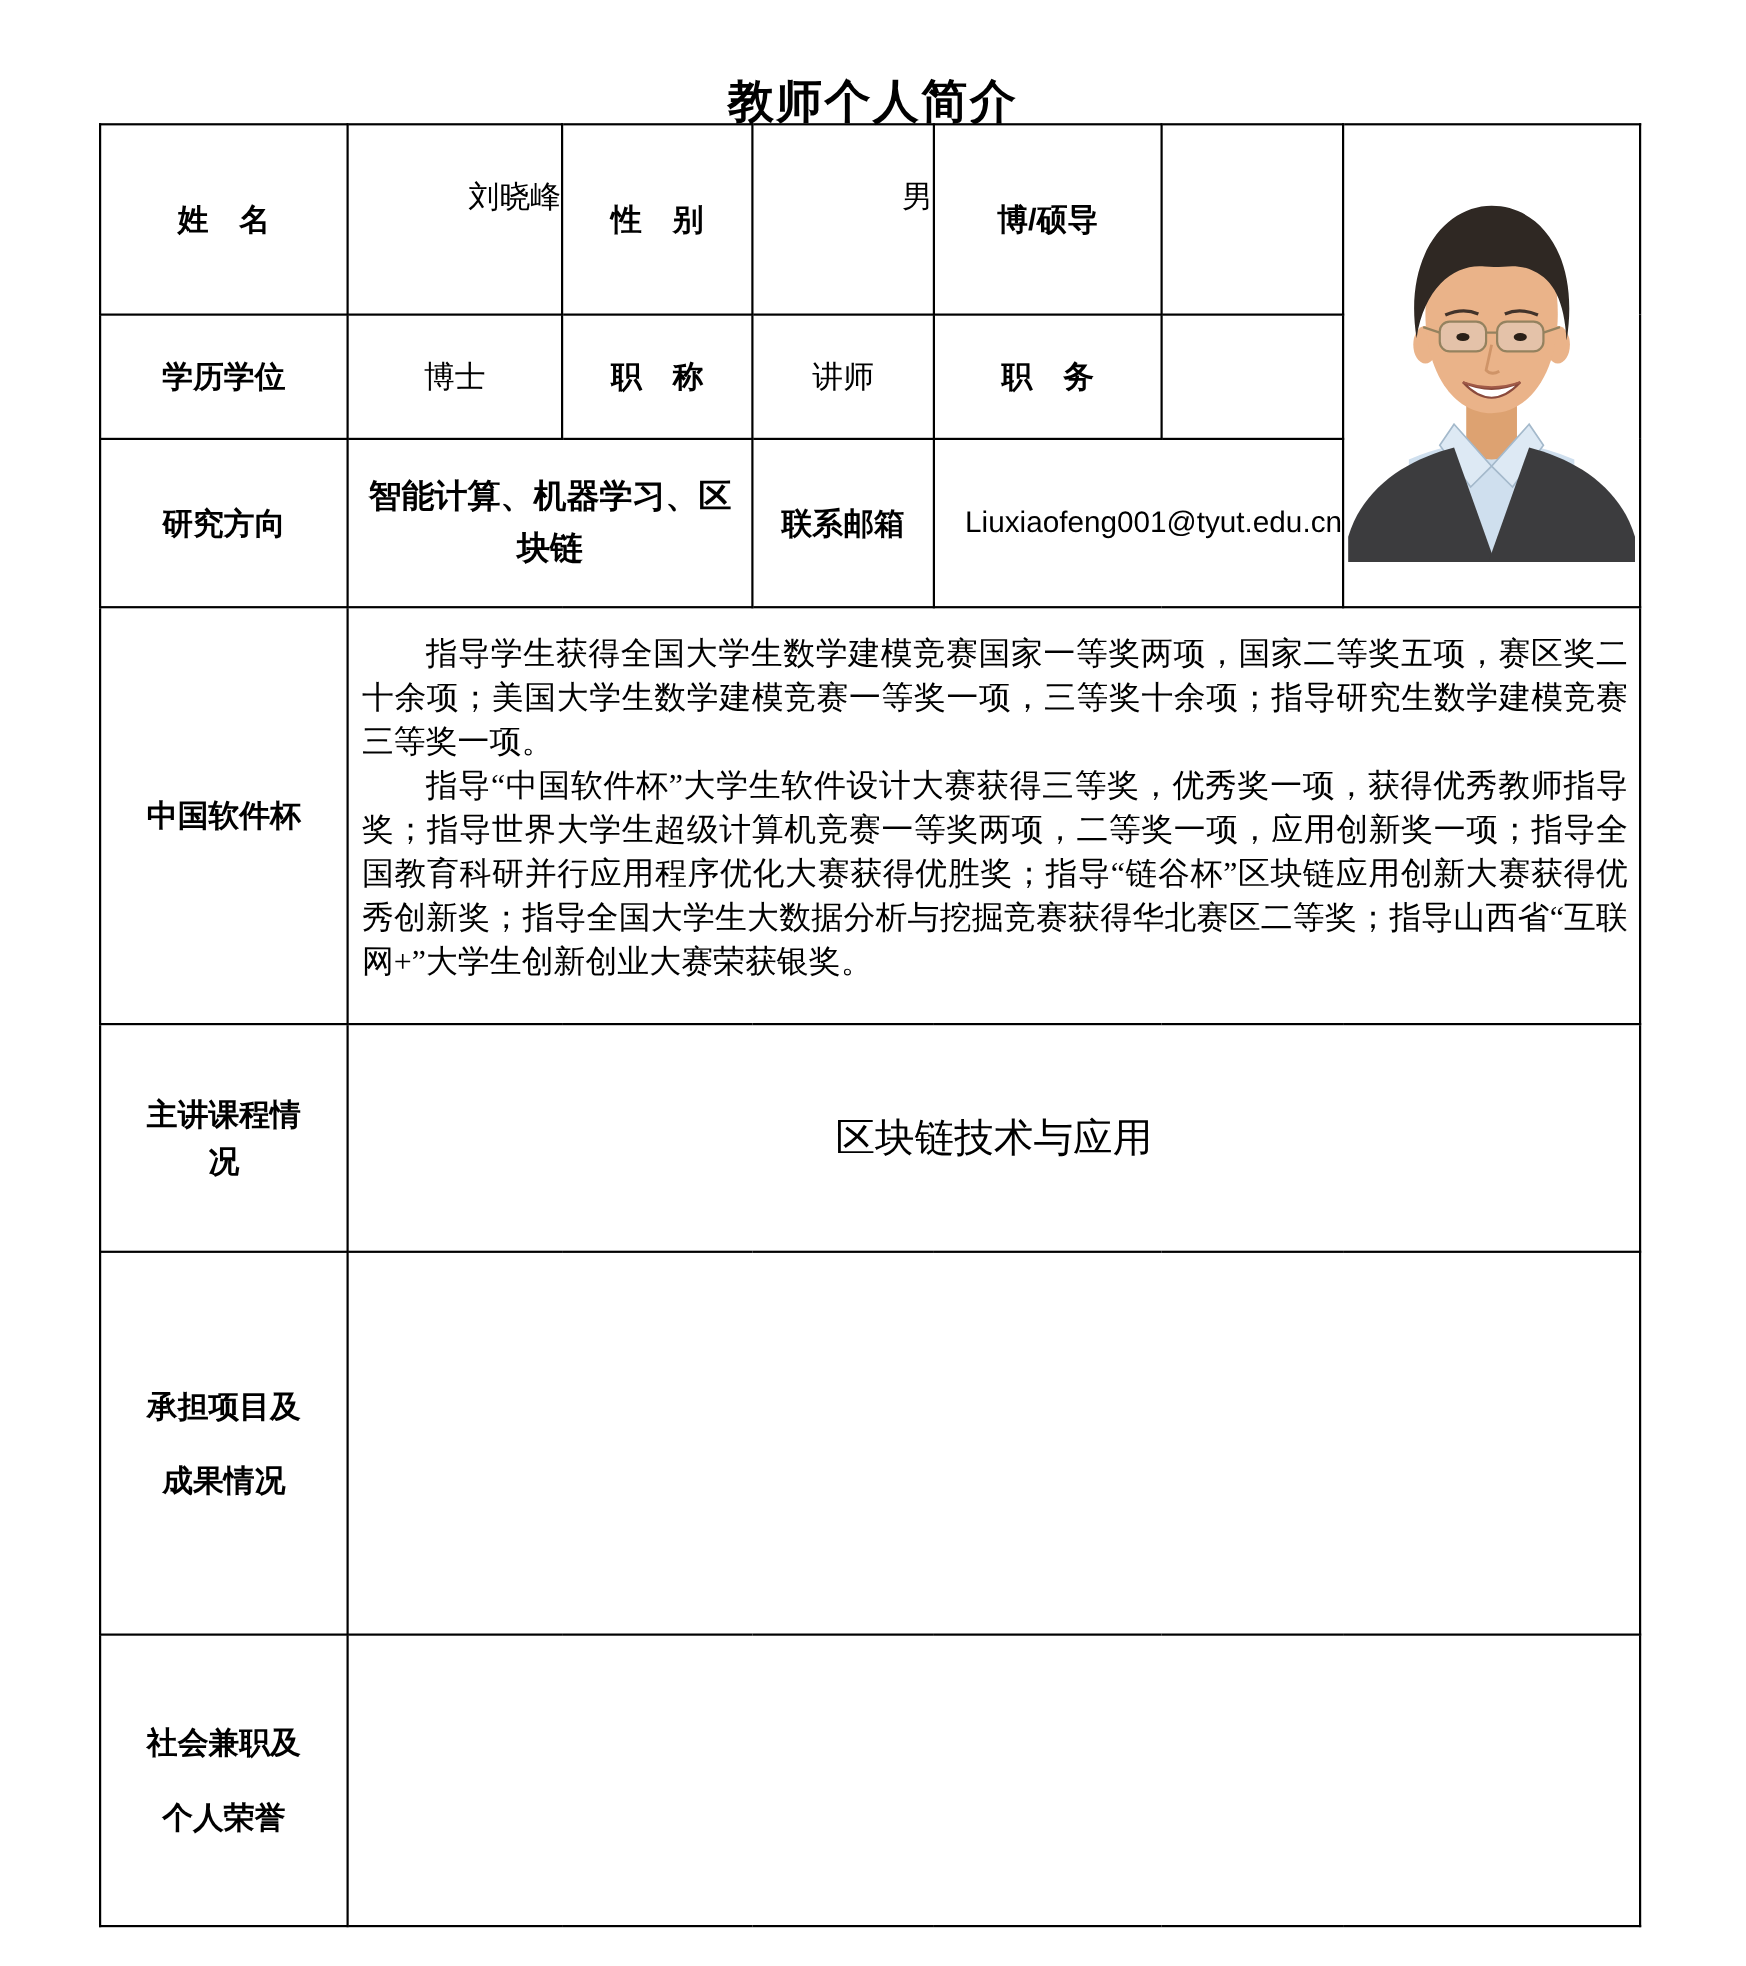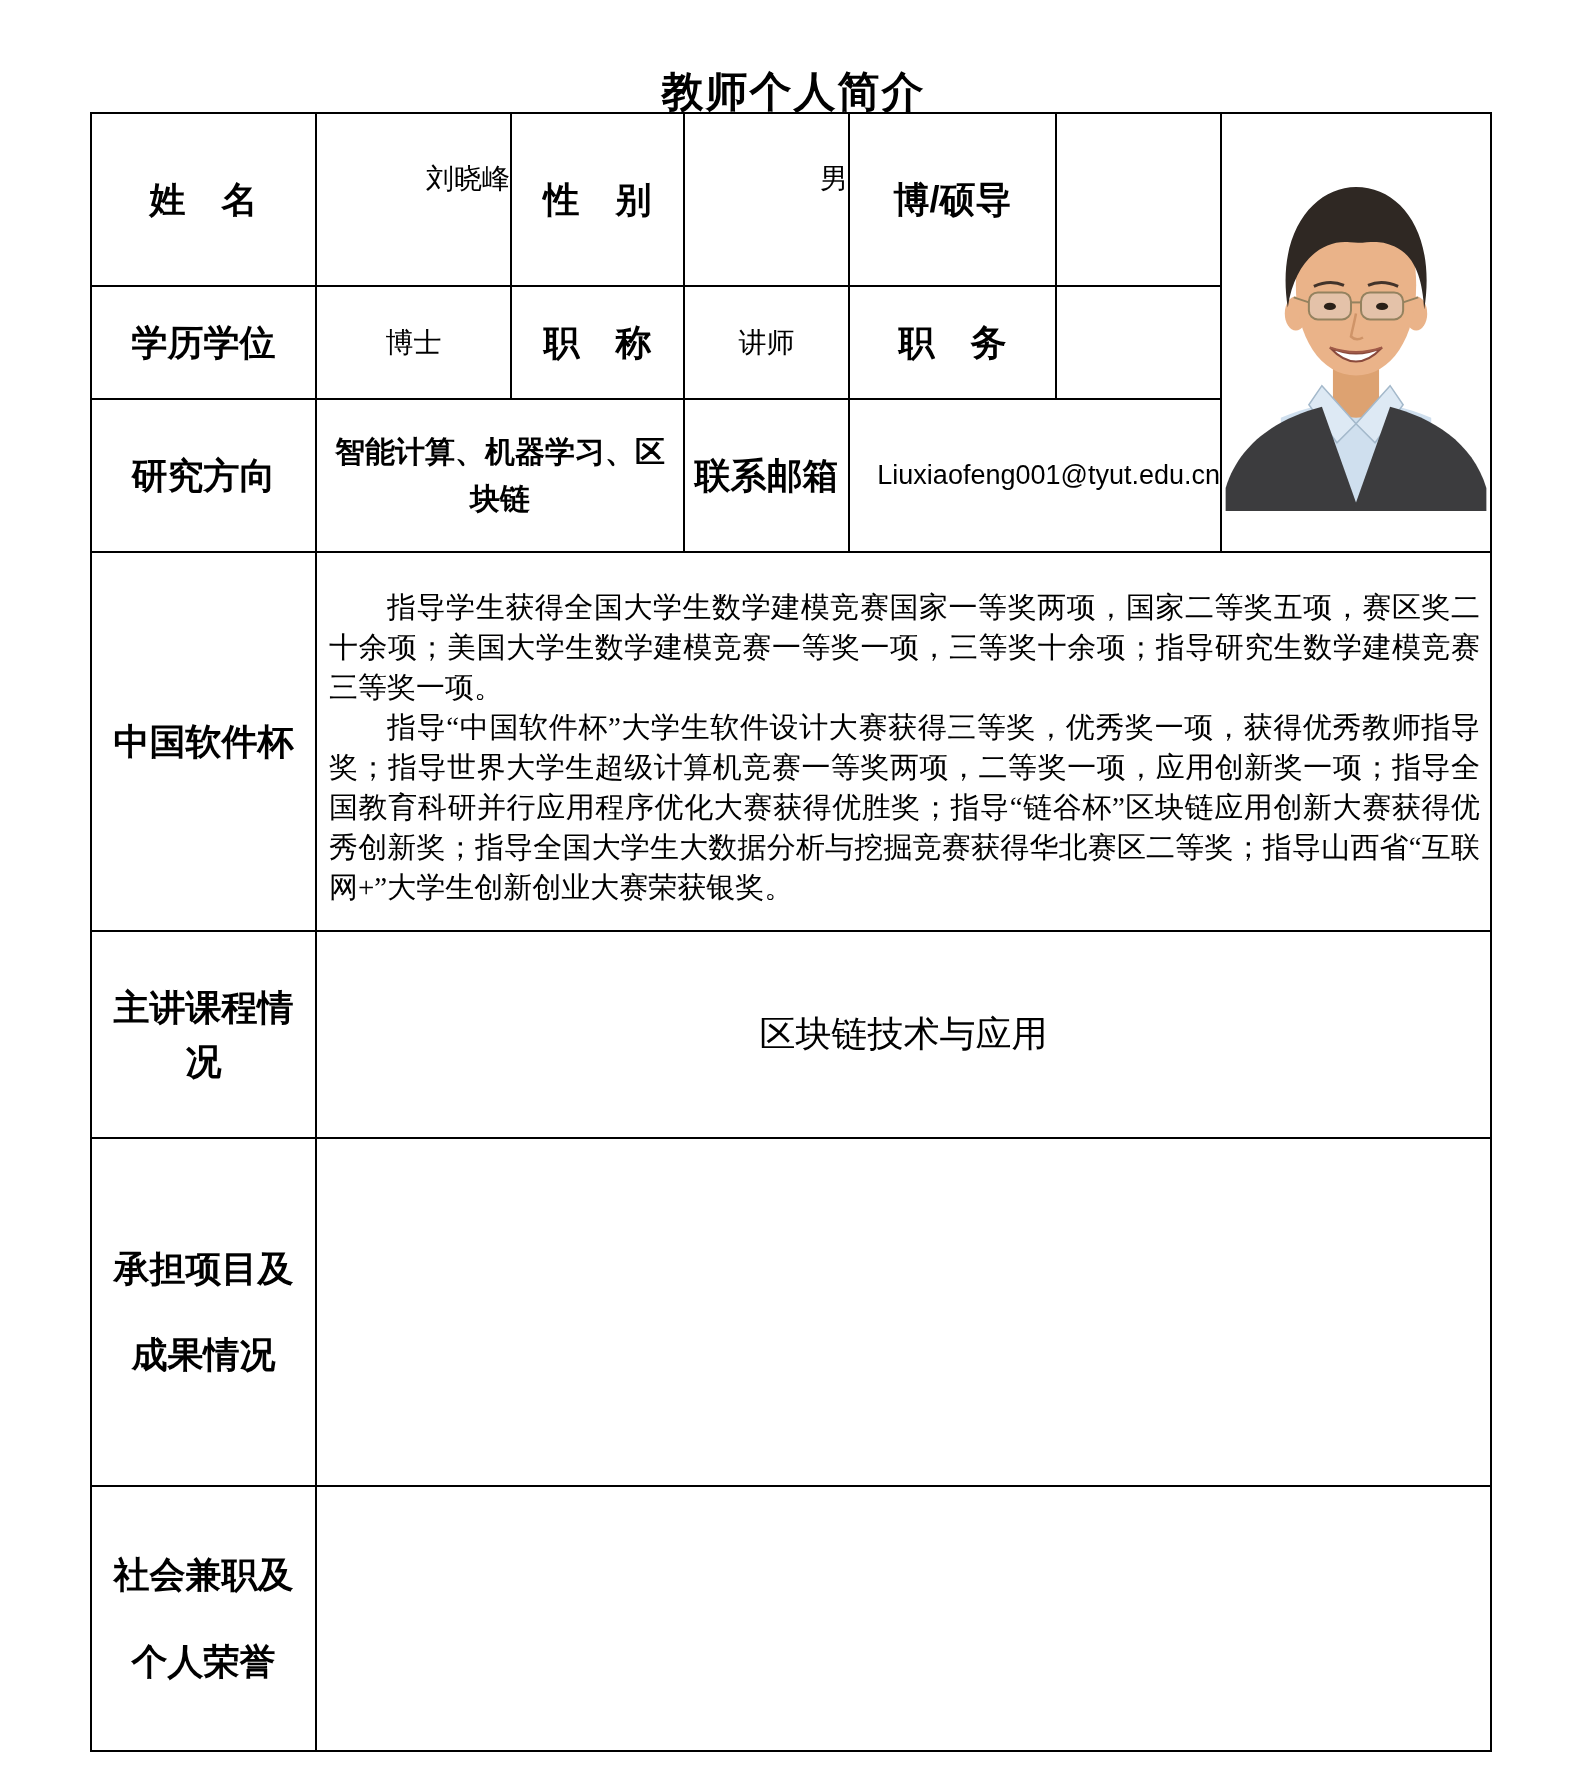--- a/index.html
+++ b/index.html
@@ -19,38 +19,38 @@
   table.profile {
     position:absolute; left:90px; top:112px;
     width:1400px;
     border-collapse:collapse; table-layout:fixed;
   }
   td { border:2px solid #000; vertical-align:middle; text-align:center; overflow:hidden; }
   tr.r1 { height:173px; } tr.r2 { height:113px; } tr.r3 { height:153px; }
   tr.r4 { height:379px; } tr.r5 { height:207px; } tr.r6 { height:348px; } tr.r7 { height:265px; }
   td.lbl {
     font-family:"Liberation Sans", sans-serif;
-    font-weight:bold; font-size:36px; line-height:1.5;
+    font-weight:bold; font-size:28px; line-height:1.5;
   }
   td.lbl .lbl-line { display:block; }
   td.lbl.wide-gap .lbl-line { line-height:2.4; }
   td.val { font-size:28px; }
   td.val.raised { padding-bottom:42px;text-align:right; }
   td.research-val {
     font-family:"Liberation Sans", sans-serif;
     font-weight:bold; font-size:30px; line-height:1.55; padding:0 10px;
   }
   td.email-val {
     font-family:"Liberation Sans", sans-serif;
     font-size:27px; text-align:right; padding-left:12px;
   }
   td.bio-cell {
     vertical-align:top; text-align:justify;
     font-size:29px; line-height:40px;
-    padding:34px 10px 0 12px;
+    padding:22px 10px 0 12px;
   }
   td.bio-cell p { text-indent:2em; text-align:justify; }
   td.courses-val { font-size:36px; }
   td.photo-cell { vertical-align:middle; padding:0; }
   .portrait { width:262px; height:356px; margin:0 auto; }
   .portrait svg { width:100%; height:100%; display:block; }
 </style>
 </head>
 <body>
 

